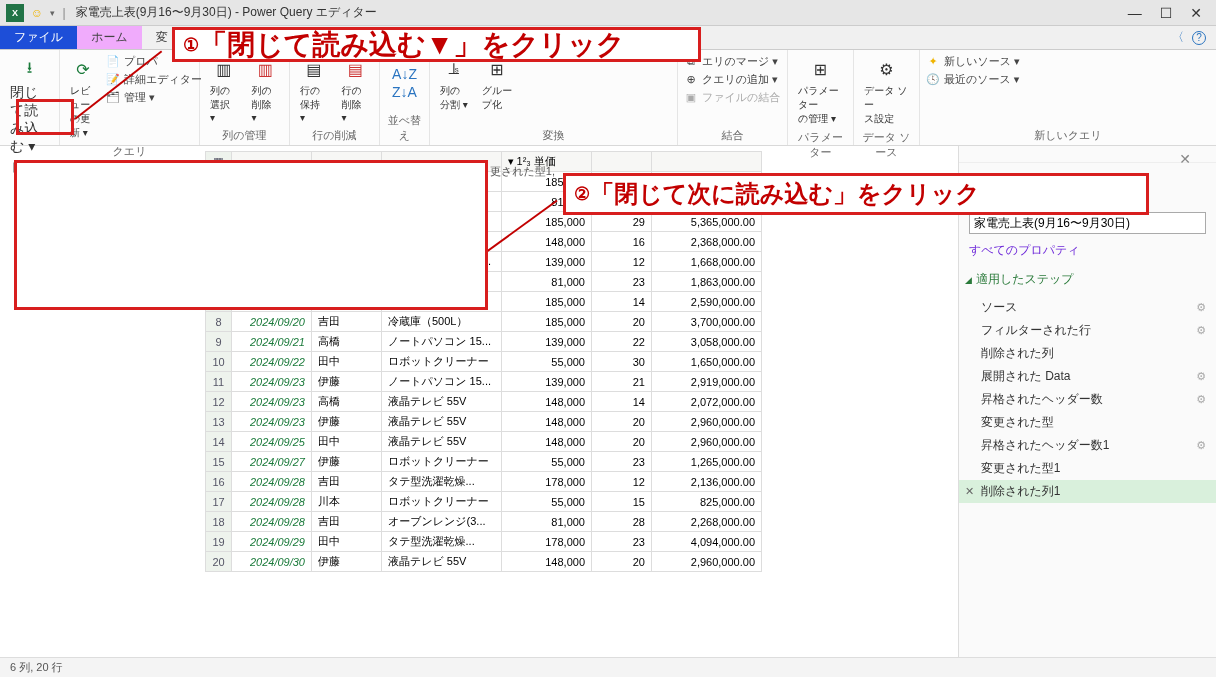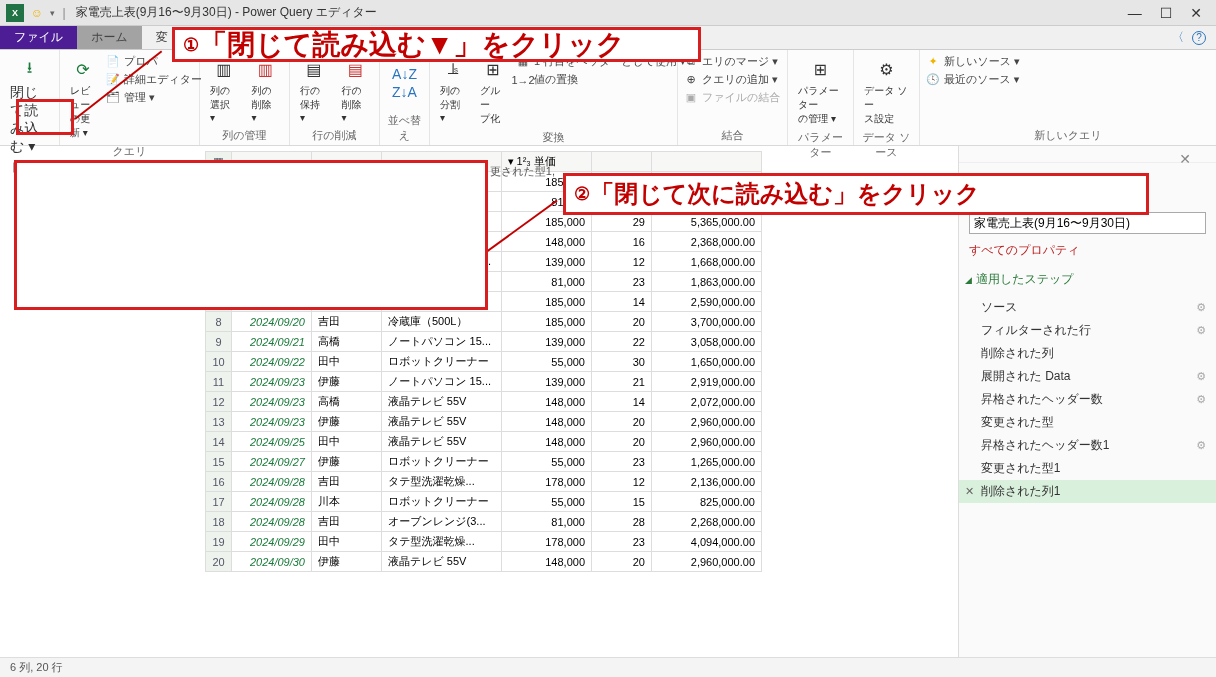--- a/index.html
+++ b/index.html
@@ -9,22 +9,22 @@
 .titlebar { height: 26px; background: #e6e6e6; display: flex; align-items: center; padding: 0 6px; border-bottom: 1px solid #ccc; }
 .titlebar .icons { display: flex; gap: 4px; align-items: center; }
 .titlebar .icon-box { width: 18px; height: 18px; display: flex; align-items: center; justify-content: center; font-size: 12px; }
 .titlebar .sep { color: #888; margin: 0 4px; }
 .titlebar .title { margin-left: 6px; color: #333; font-size: 12px; }
 .winbtns { margin-left: auto; display: flex; gap: 18px; padding-right: 8px; font-size: 14px; color: #333; }
 
 
 .tabbar { height: 24px; background: #f0f0f0; display: flex; align-items: stretch; border-bottom: 1px solid #ccc; position: relative; }
 .tab { padding: 0 14px; display: flex; align-items: center; font-size: 12px; color: #444; }
-.tab.file { background: #4c1d95; color: #fff; }
-.tab.active { background: #a3a3a3; }
+.tab.file { background: #1d4ed8; color: #fff; }
+.tab.active { background: #f0abfc; }
 .help-area { margin-left: auto; display: flex; align-items: center; gap: 8px; padding-right: 10px; }
 .help-circle { width: 14px; height: 14px; border-radius: 50%; border: 1px solid #2a74c0; color: #2a74c0; font-size: 10px; display: flex; align-items: center; justify-content: center; }
 
 
 .ribbon { height: 96px; background: #fcfcfc; border-bottom: 1px solid #d9d9d9; display: flex; }
 .rgroup { border-right: 1px solid #e5e5e5; padding: 4px 6px 2px 6px; display: flex; flex-direction: column; }
 .rgroup .body { flex: 1; display: flex; align-items: flex-start; gap: 6px; }
 .rgroup .glabel { text-align: center; font-size: 11px; color: #666; padding-top: 2px; }
 .rbtn { display: flex; flex-direction: column; align-items: center; gap: 2px; font-size: 11px; color: #333; padding: 2px 4px; cursor: default; min-width: 34px; }
 .rbtn .ricon { width: 26px; height: 26px; display: flex; align-items: center; justify-content: center; font-size: 16px; }
@@ -65,21 +65,21 @@
 .grid .txtcol { text-align: left; }
 .grid th { background: #f7f7f5; font-weight: normal; text-align: left; }
 
 
 .rightpane { width: 258px; border-left: 1px solid #ddd; background: #fafafa; display: flex; flex-direction: column; font-size: 12px; }
 .rp-head { padding: 8px 10px; border-bottom: 1px solid #eee; position: relative; }
 .rp-head .close { position: absolute; right: 25px; top: 5px; color: #888; font-size: 14px; }
 .rp-section { padding: 6px 10px; }
 .rp-label { color: #666; font-size: 11px; margin-bottom: 4px; }
 .rp-input { width: 100%; border: 1px solid #aaa; padding: 3px 4px; font-size: 12px; }
-.rp-link { color: #b91c1c; margin-top: 8px; display: inline-block; }
+.rp-link { color: #6d28d9; margin-top: 8px; display: inline-block; }
 .rp-steps { padding: 4px 0; }
 .rp-step { padding: 3px 10px 3px 22px; font-size: 12px; color: #333; position: relative; display:flex; align-items:center; }
 .rp-step .gear { margin-left: auto; color: #aaa; font-size: 11px; }
 .rp-step.sel { background: #d9f0dc; }
 .rp-step .xmark { position: absolute; left: 6px; font-size: 11px; color: #666; }
 .rp-heading { font-size: 12px; color: #2a7a3a; padding: 6px 10px 4px 6px; }
 .rp-heading .tri { font-size: 9px; margin-right: 4px; }
 
 
 .status { height: 20px; background: #f4f4f4; border-top: 1px solid #ddd; display: flex; align-items: center; padding: 0 10px; font-size: 11px; color: #555; }
@@ -199,30 +199,20 @@
       <div class="rbtn">
           <div class="ricon">⫡</div>
           <div style="white-space:pre-line;font-size:10px;">列の
 分割 ▾</div>
         </div>
       <div class="rbtn">
           <div class="ricon">⊞</div>
           <div style="white-space:pre-line;font-size:10px;">グルー
 プ化</div>
         </div>
-      <div class="rlist">
-        <div class="ritem">
-            <span class="sicon">▦</span>
-            <span>1 行目をヘッダーとして使用 ▾</span>
-          </div>
-        <div class="ritem">
-            <span class="sicon">1→2</span>
-            <span>値の置換</span>
-          </div>
-      </div>
     </div>
     <div class="glabel">変換</div>
   </div>
 
   <div class="rgroup" style="width:110px;">
     <div class="body">
       <div class="rlist">
         <div class="ritem">
             <span class="sicon">⧉</span>
             <span>エリのマージ ▾</span>

